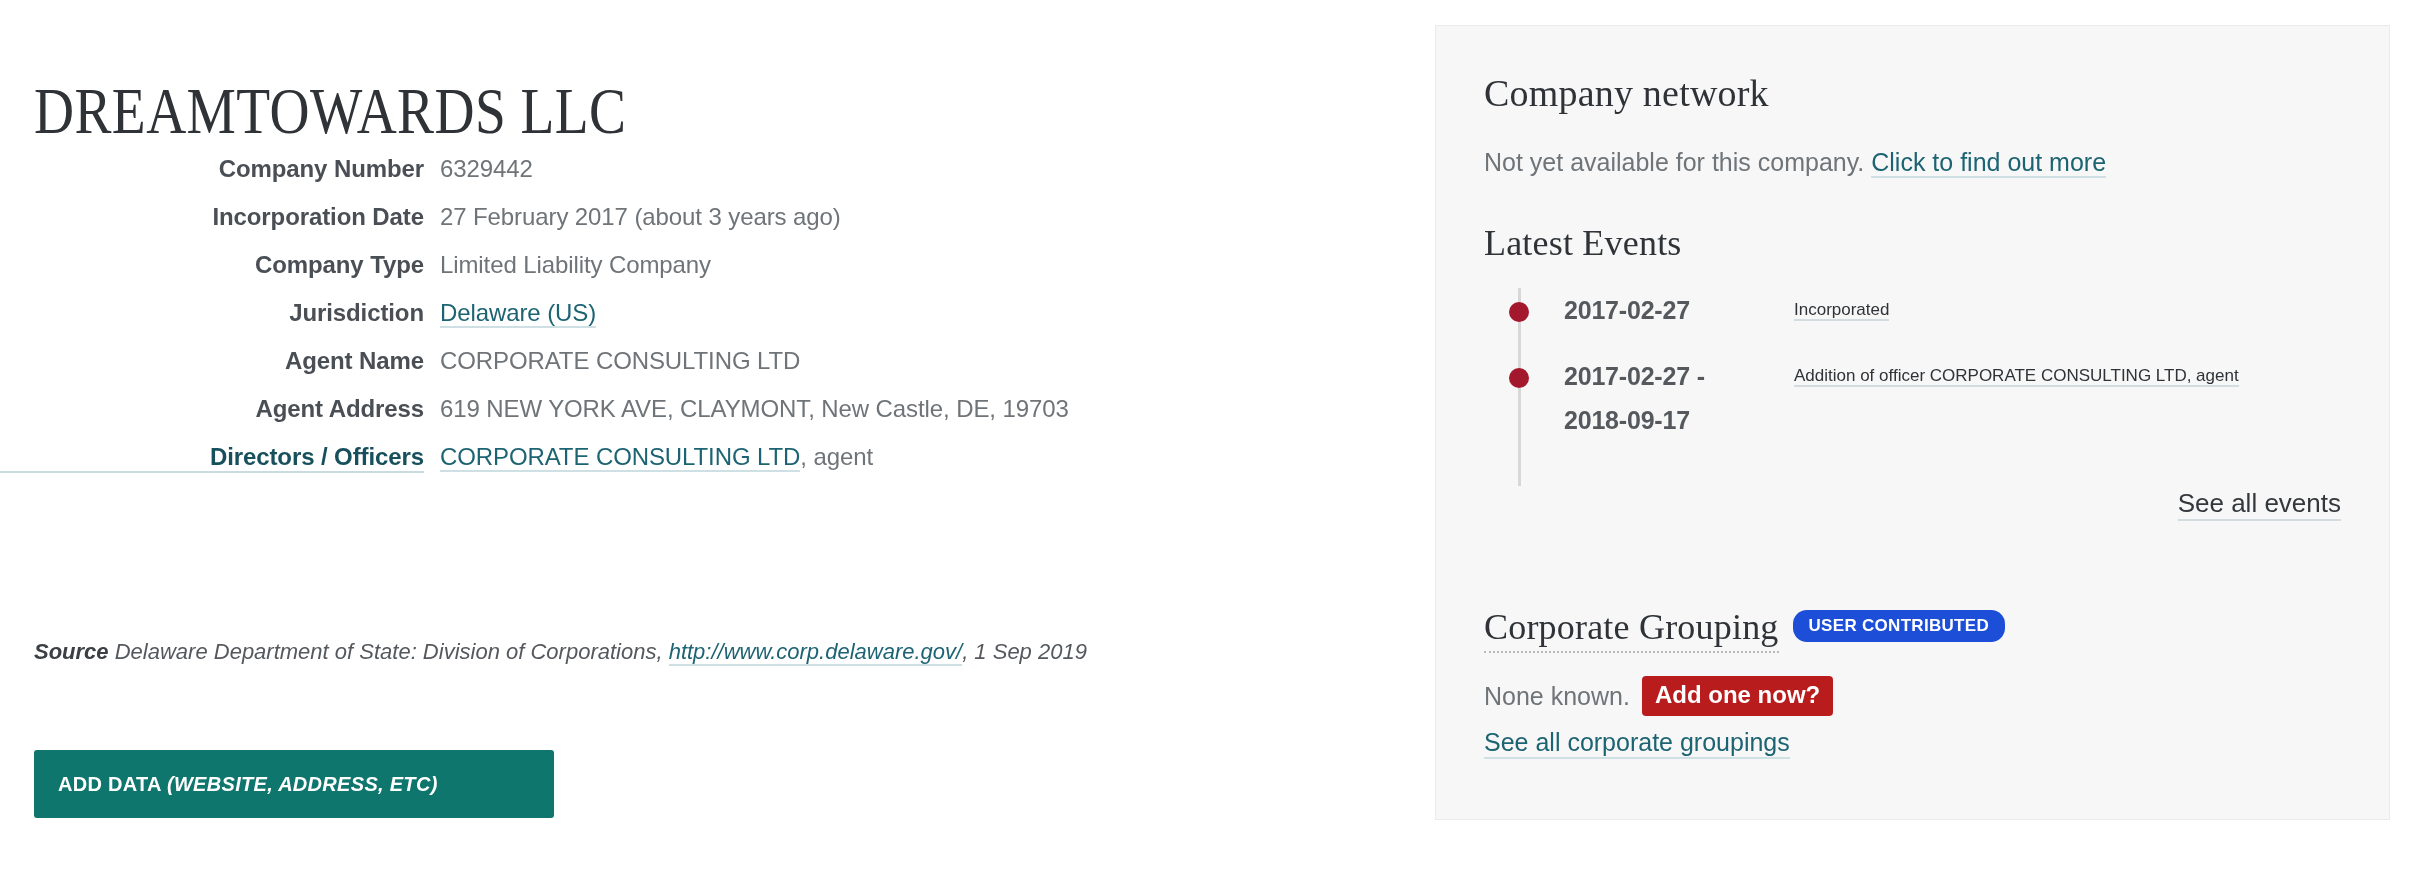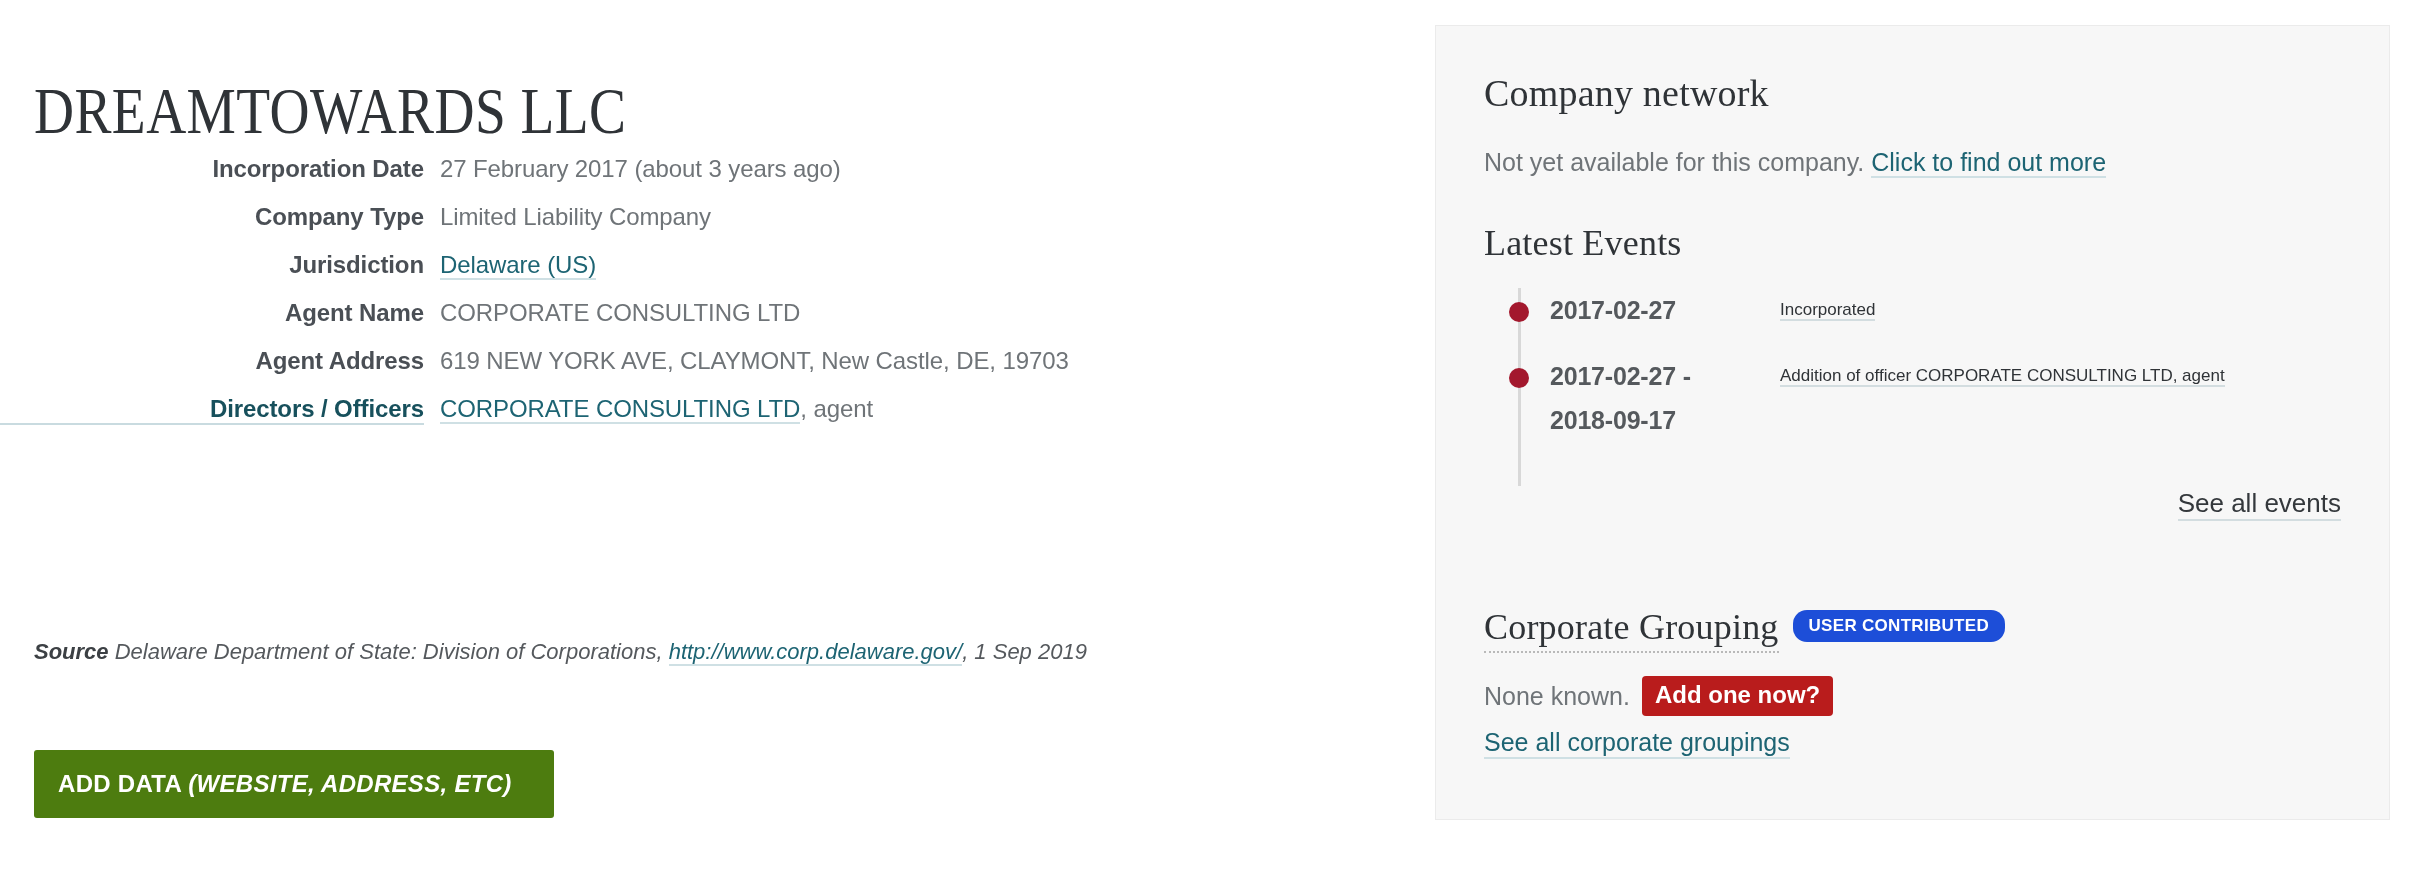--- a/index.html
+++ b/index.html
@@ -116,26 +116,26 @@
     text-decoration: none;
     border-bottom: 2px solid #cfe0e4;
   }
 
   #add-data-button {
     position: absolute;
     left: 34px;
     top: 750px;
     width: 520px;
     height: 68px;
-    background: #4d7c0f;
+    background: #0f766e;
     color: #ffffff;
     border: none;
     border-radius: 3px;
     font-family: "Liberation Sans", sans-serif;
-    font-size: 24px;
+    font-size: 20px;
     font-weight: bold;
     letter-spacing: 0.3px;
     text-align: left;
     padding-left: 24px;
     box-sizing: border-box;
     cursor: pointer;
   }
   #add-data-button .ital { font-style: italic; }
 
   
@@ -211,21 +211,21 @@
     left: -9px;
     top: 14px;
     width: 20px;
     height: 20px;
     border-radius: 50%;
     background: #a3182d;
   }
   .event-date {
     flex: 0 0 230px;
     width: 230px;
-    margin-left: 32px;
+    margin-left: 46px;
     font-size: 25px;
     font-weight: bold;
     color: #55595d;
     line-height: 44px;
     letter-spacing: -0.2px;
   }
   .event-desc {
     font-size: 17px;
     color: #2f3337;
     line-height: 44px;
@@ -315,20 +315,24 @@
 <body>
 
 <div id="page">
 
   <div id="left-col">
 
     <h1 id="company-title">DREAMTOWARDS LLC</h1>
 
     <div id="attributes">
 
+      <div class="attr-row">
+        <div class="attr-label">Company Number</div>
+        <div class="attr-value">6329442</div>
+      </div>
 
       <div class="attr-row">
         <div class="attr-label">Incorporation Date</div>
         <div class="attr-value">27 February 2017 (about 3 years ago)</div>
       </div>
 
       <div class="attr-row">
         <div class="attr-label">Company Type</div>
         <div class="attr-value">Limited Liability Company</div>
       </div>

